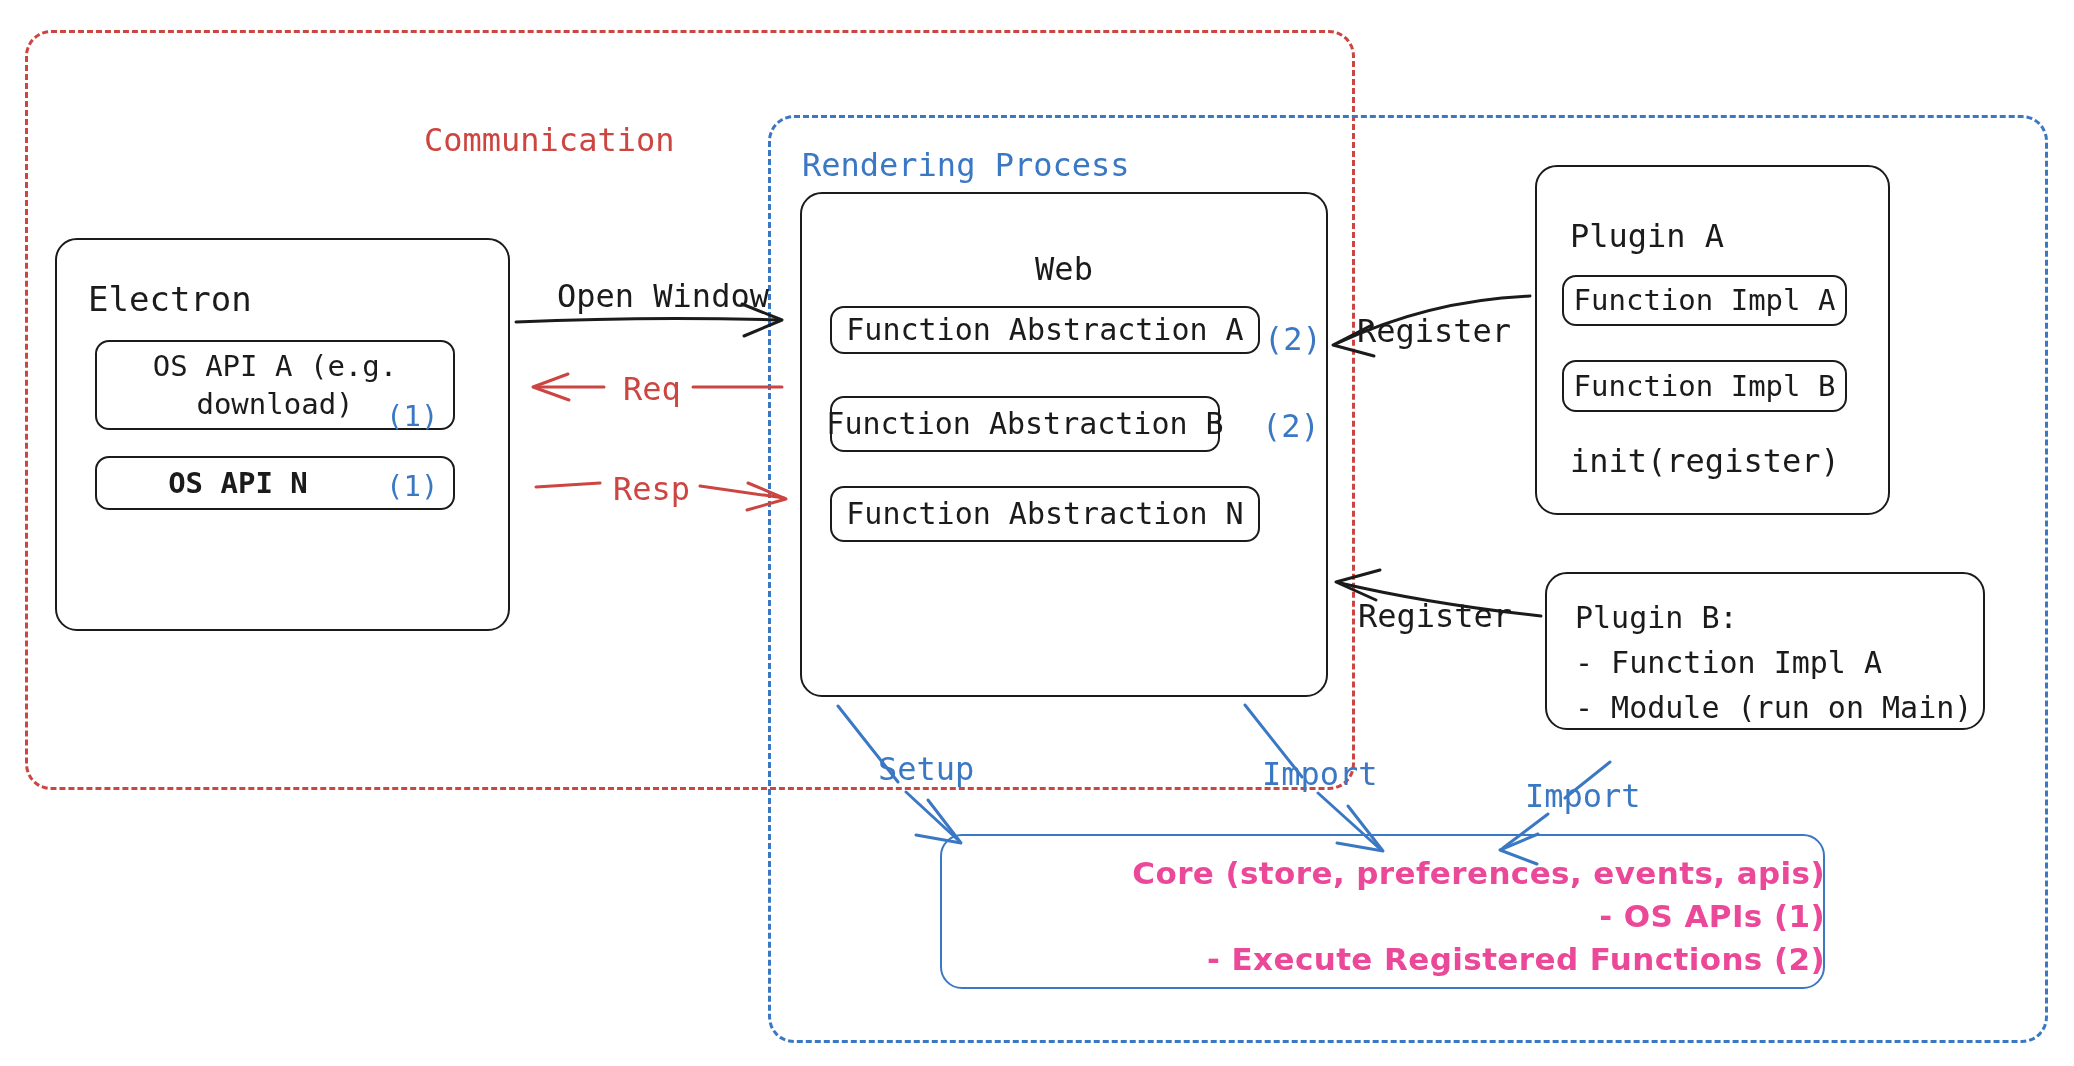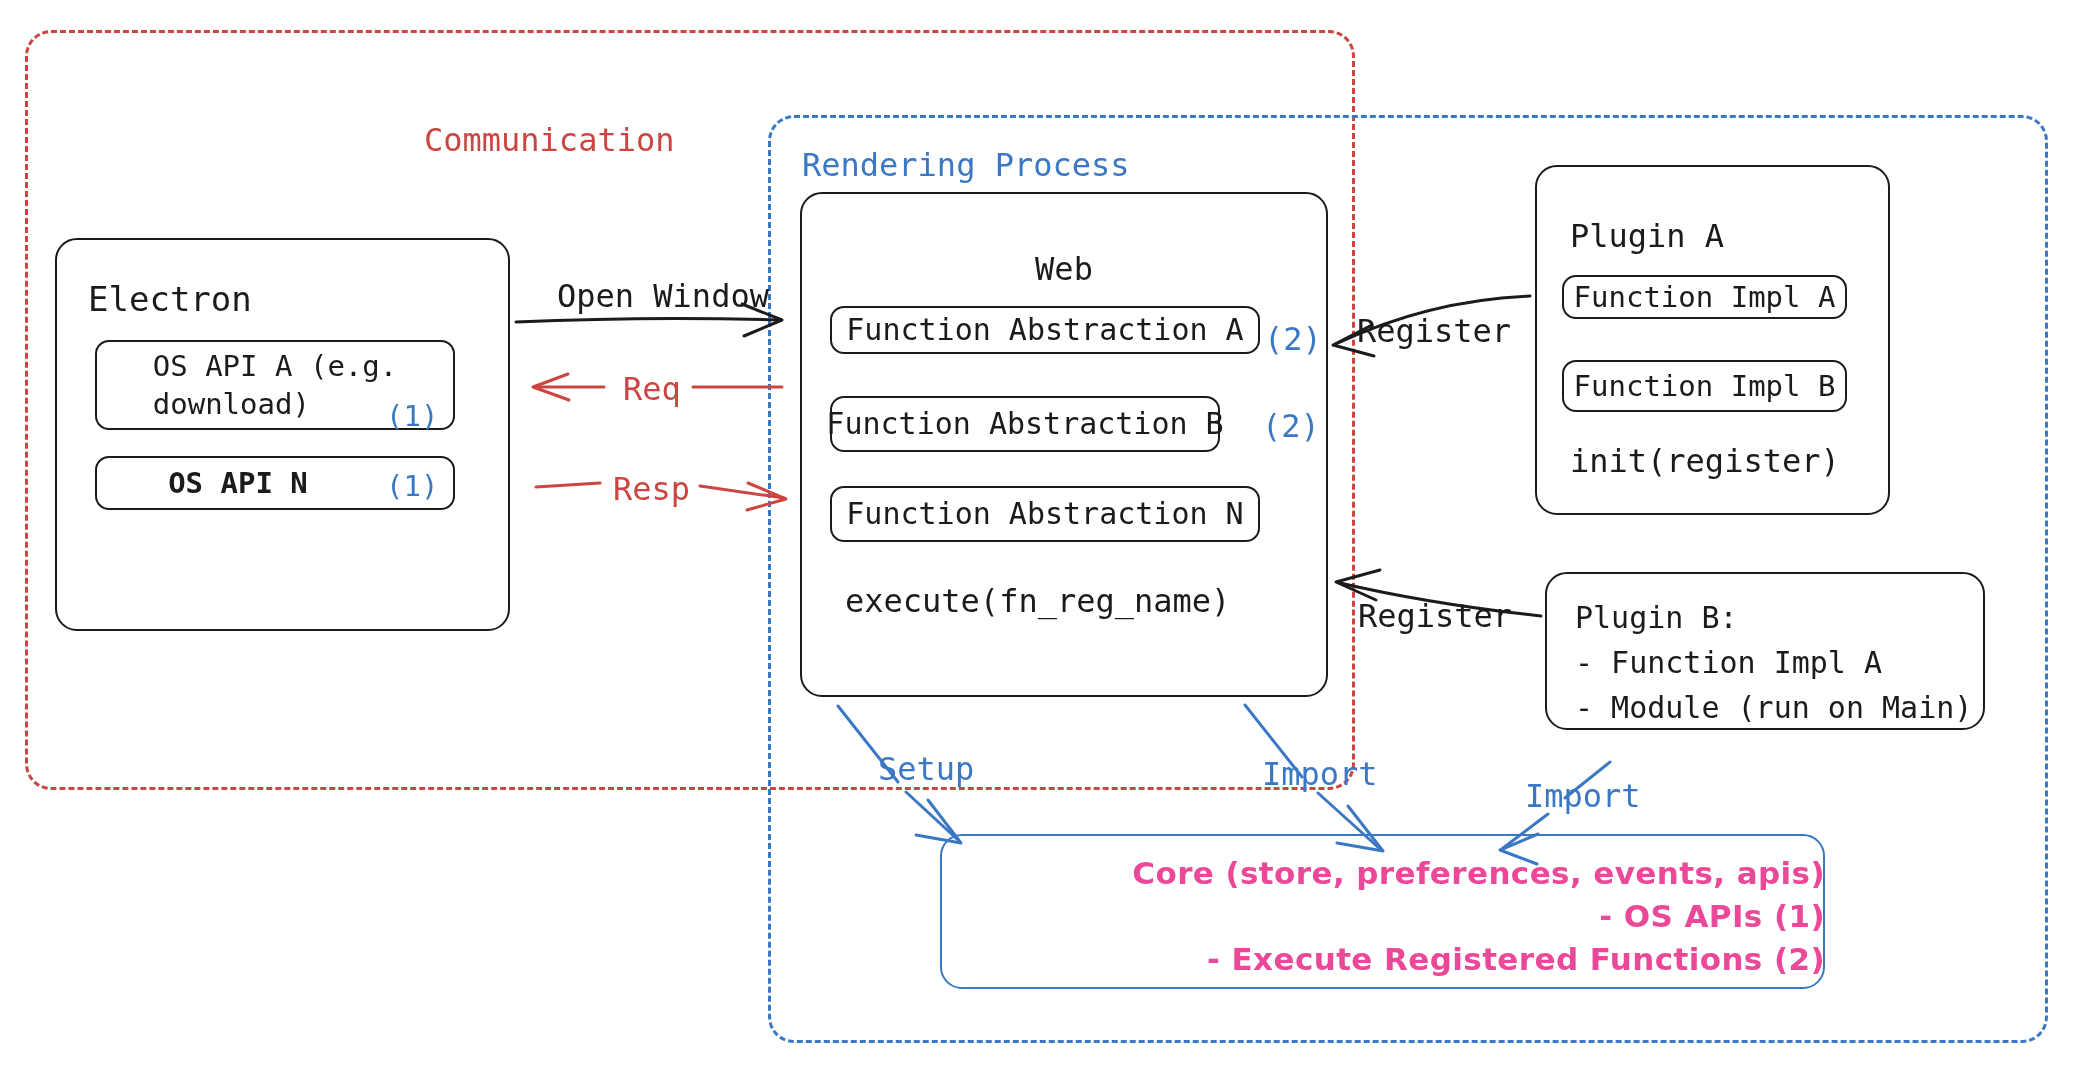--- a/index.html
+++ b/index.html
@@ -43,21 +43,21 @@
   <div class="abs group group-ipc" style="left:25px;top:30px;width:1330px;height:760px;"></div>
   <div class="abs t t-red fs32" style="left:424px;top:119px;">Communication</div>
 
   <div class="abs group group-render" style="left:768px;top:115px;width:1280px;height:928px;"></div>
   <div class="abs t t-blue fs32" style="left:802px;top:144px;">Rendering Process</div>
 
   <div class="abs box" style="left:55px;top:238px;width:455px;height:393px;"></div>
   <div class="abs t fs34" style="left:88px;top:277px;">Electron</div>
 
   <div class="abs box-sm c" style="left:95px;top:340px;width:360px;height:90px;">
-    <span class="t fs29" style="text-align:left;">OS API A (e.g.
+    <span class="t fs29" style="text-align:center;">OS API A (e.g.
 download)</span>
   </div>
   <div class="abs t t-blue fs29" style="left:386px;top:397px;">(1)</div>
 
   <div class="abs box-sm c" style="left:95px;top:456px;width:360px;height:54px;font-weight:bold;">
     <span class="t fs29" style="margin-right:74px;">OS API N</span>
   </div>
   <div class="abs t t-blue fs29" style="left:386px;top:467px;">(1)</div>
 
   <div class="abs box" style="left:800px;top:192px;width:528px;height:505px;"></div>
@@ -70,26 +70,25 @@
 
   <div class="abs box-sm c" style="left:830px;top:396px;width:390px;height:56px;">
     <span class="t fs30">Function Abstraction B</span>
   </div>
   <div class="abs t t-blue fs32" style="left:1262px;top:405px;">(2)</div>
 
   <div class="abs box-sm c" style="left:830px;top:486px;width:430px;height:56px;">
     <span class="t fs30">Function Abstraction N</span>
   </div>
 
-  <div class="abs t fs32" style="left:845px;top:580px;">execute(fn_reg_name)</div>
 
   <div class="abs box" style="left:1535px;top:165px;width:355px;height:350px;"></div>
   <div class="abs t fs32" style="left:1570px;top:215px;">Plugin A</div>
 
-  <div class="abs box-sm c" style="left:1562px;top:275px;width:285px;height:44px;">
+  <div class="abs box-sm c" style="left:1562px;top:275px;width:285px;height:51px;">
     <span class="t fs29">Function Impl A</span>
   </div>
   <div class="abs box-sm c" style="left:1562px;top:360px;width:285px;height:52px;">
     <span class="t fs29">Function Impl B</span>
   </div>
   <div class="abs t fs32" style="left:1570px;top:440px;">init(register)</div>
 
   <div class="abs box" style="left:1545px;top:572px;width:440px;height:158px;"></div>
   <div class="abs t fs30" style="left:1575px;top:598px;">Plugin B:</div>
   <div class="abs t fs30" style="left:1575px;top:643px;">- Function Impl A</div>

